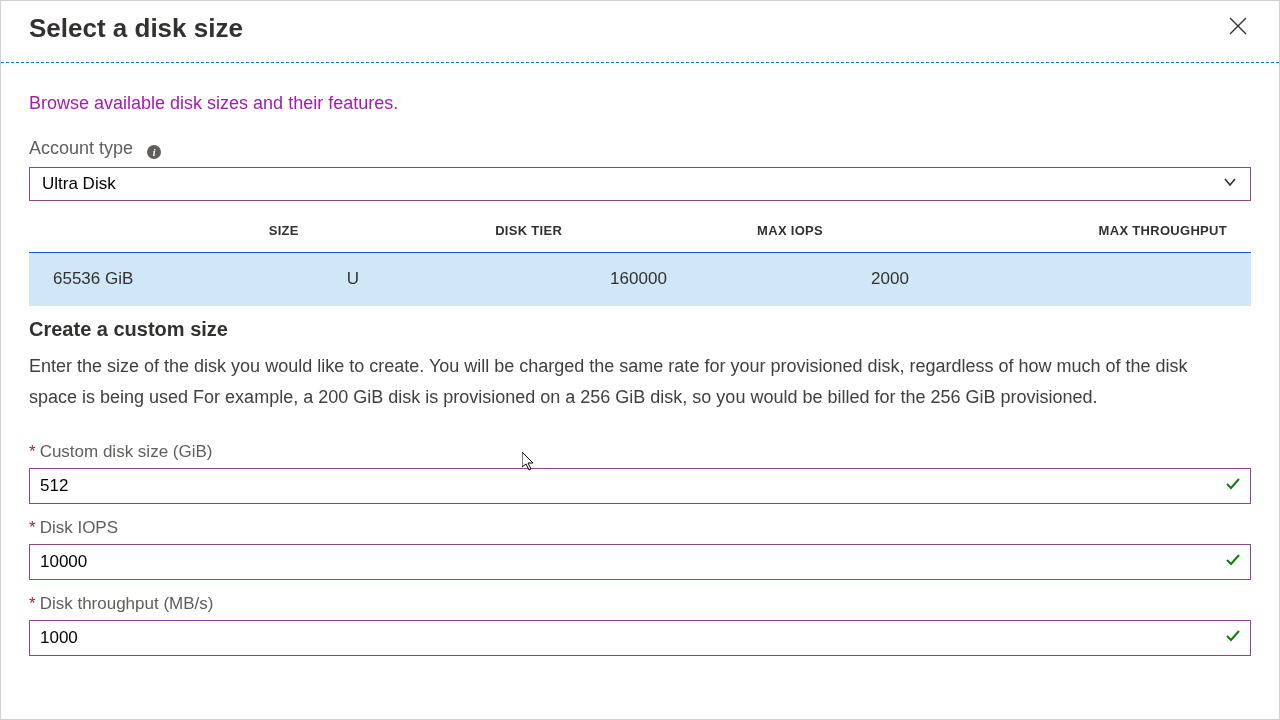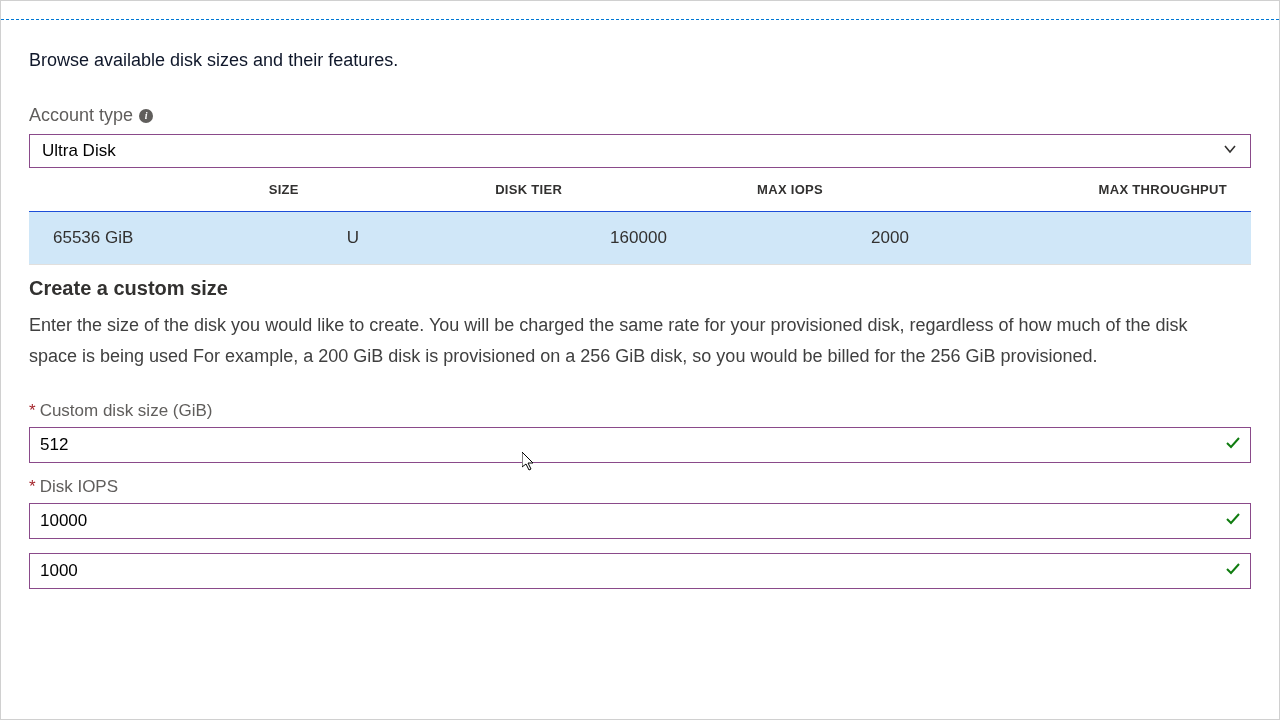--- a/index.html
+++ b/index.html
@@ -3,43 +3,51 @@
   <meta charset="utf-8">
   <style>
     * { box-sizing: border-box; margin: 0; padding: 0; }
     body { font-family: 'Segoe UI', Tahoma, sans-serif; background: #fff; color: #323130; width: 1280px; height: 720px; overflow: hidden; position: relative; }
     .panel { border: 1px solid #d0d0d0; height: 100%; }
     .header { display: flex; justify-content: space-between; align-items: flex-start; padding: 12px 28px 0 28px; }
     .title { font-size: 26px; font-weight: 600; color: #323130; }
     .close-btn { background: none; border: none; font-size: 22px; cursor: pointer; color: #323130; padding: 4px; line-height: 1; }
     .divider { border-top: 1px dashed #0078d4; margin-top: 18px; }
     .content { padding: 30px 28px 0 28px; }
-    .intro { font-size: 18px; color: #0f172a; margin-bottom: 34px; }
-    .field-label { font-size: 18px; color: #605e5c; margin-bottom: 8px; display: flex; align-items: center; gap: 6px; }
+    .intro { font-size: 18px; color: #a21caf; margin-bottom: 24px; }
+    .field-label { font-size: 18px; color: #605e5c; margin-bottom: 8px; display: flex; align-items: flex-end; gap: 14px; }
     .info-icon { display: inline-flex; align-items: center; justify-content: center; width: 14px; height: 14px; border-radius: 50%; background: #605e5c; color: #fff; font-size: 10px; font-style: italic; font-family: Georgia, serif; font-weight: bold; }
-    .select-wrap { position: relative; margin-bottom: 0; }
+    .select-wrap { position: relative; margin-bottom: 8px; }
     .select { width: 100%; border: 1px solid #8a4a8a; padding: 6px 36px 6px 12px; font-size: 17px; background: #fff; appearance: none; cursor: pointer; height: 34px; }
     .chevron { position: absolute; right: 14px; top: 50%; transform: translateY(-50%); pointer-events: none; }
     .table { width: 100%; border-collapse: collapse; }
     .table th { text-align: right; font-size: 13px; font-weight: 700; letter-spacing: 0.3px; padding: 14px 24px; border-bottom: 1px solid #1d4ed8; }
     .table td { padding: 16px 24px; font-size: 17px; border-bottom: 1px solid #e1dfdd; }
     .row-selected { background: #d0e7f8; margin-top: 12px; }
     .section-title { font-size: 20px; color: #323130; margin-top: 12px; margin-bottom: 10px; }
     .section-body { font-size: 18px; line-height: 1.7; color: #404040; margin-bottom: 30px; max-width: 1200px; }
     .req-label { font-size: 17px; color: #605e5c; margin-bottom: 6px; }
     .req-star { color: #a4262c; margin-right: 4px; }
     .input-wrap { position: relative; margin-bottom: 14px; }
     .text-input { width: 100%; border: 1px solid #8a4a8a; padding: 5px 36px 5px 10px; font-size: 17px; background: #fff; height: 36px; }
     .check-icon { position: absolute; right: 10px; top: 50%; transform: translateY(-50%); color: #107c10; }
     .cursor { position: absolute; left: 522px; top: 452px; pointer-events: none; }
   </style>
 </head>
 <body>
 
 <div class="panel">
+  <div class="header">
+    <h1 class="title">Select a disk size</h1>
+    <button class="close-btn">
+      <svg width="18" height="18" viewBox="0 0 18 18">
+          <path d="M1 1 L17 17 M17 1 L1 17" stroke="#323130" stroke-width="1.4" fill="none"></path>
+        </svg>
+    </button>
+  </div>
   <div class="divider"></div>
 
   <div class="content">
     <p class="intro">Browse available disk sizes and their features.</p>
 
     <div class="field-label">
       <span>Account type</span>
       <span class="info-icon">i</span>
     </div>
     <div class="select-wrap">
@@ -82,20 +90,21 @@
     </div>
 
     <div class="req-label"><span class="req-star">*</span><span>Disk IOPS</span></div>
     <div class="input-wrap">
       <input class="text-input" type="text" value="10000" style="">
       <span class="check-icon"><svg width="16" height="16" viewBox="0 0 16 16">
             <path d="M2 8 L6 12 L14 3" stroke="#107c10" stroke-width="2" fill="none"></path>
           </svg></span>
     </div>
 
+    <div class="req-label"><span class="req-star">*</span><span>Disk throughput (MB/s)</span></div>
     <div class="input-wrap">
       <input class="text-input" type="text" value="1000" style="">
       <span class="check-icon"><svg width="16" height="16" viewBox="0 0 16 16">
             <path d="M2 8 L6 12 L14 3" stroke="#107c10" stroke-width="2" fill="none"></path>
           </svg></span>
     </div>
   </div>
 </div>
 
 <svg class="cursor" width="16" height="20" viewBox="0 0 16 20">

